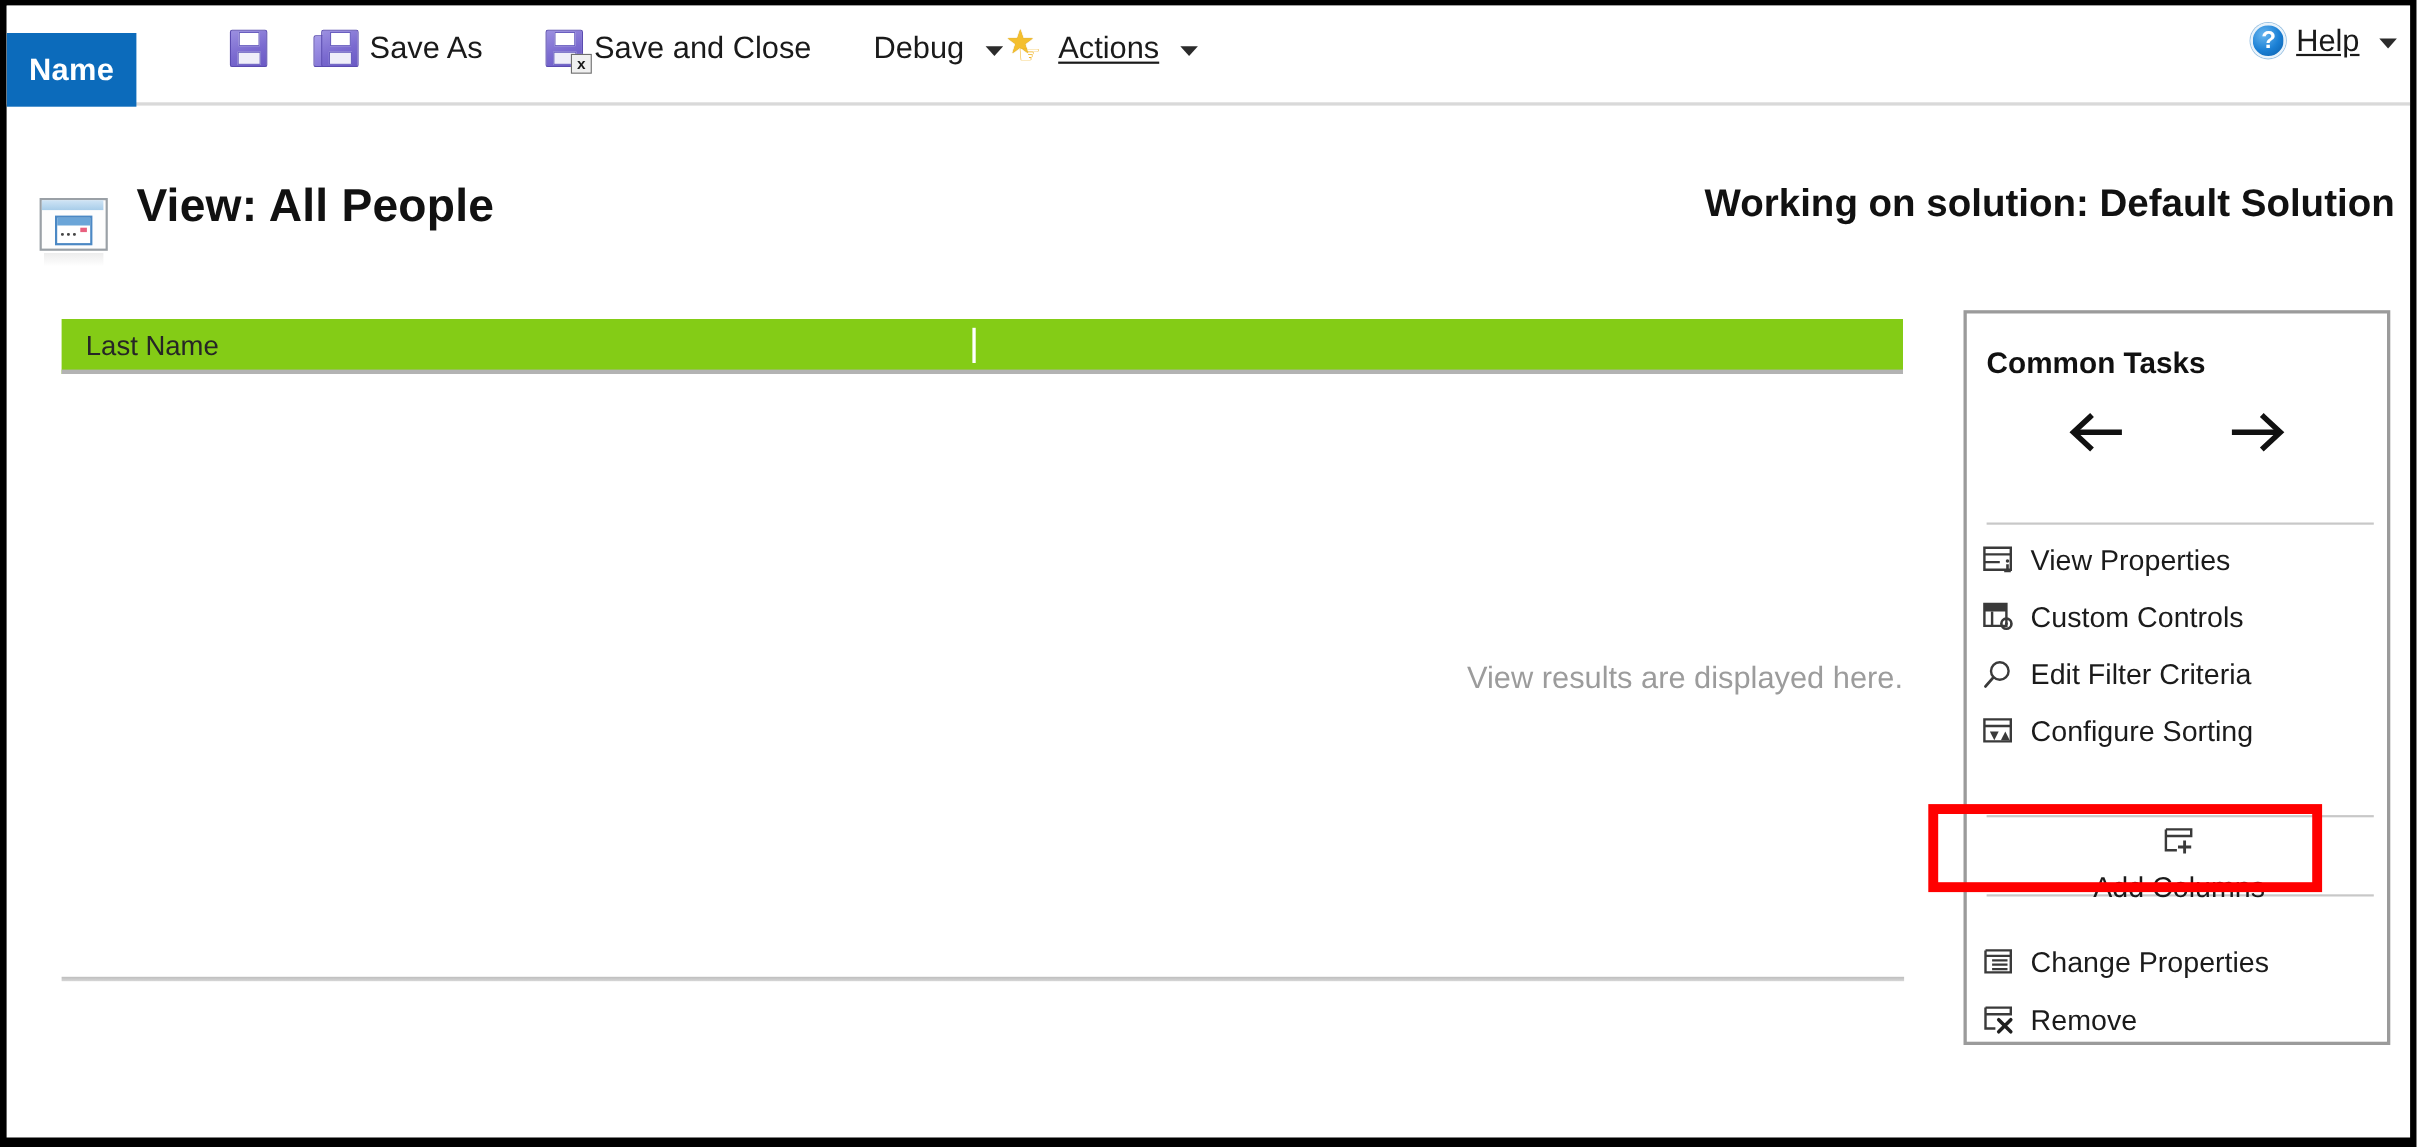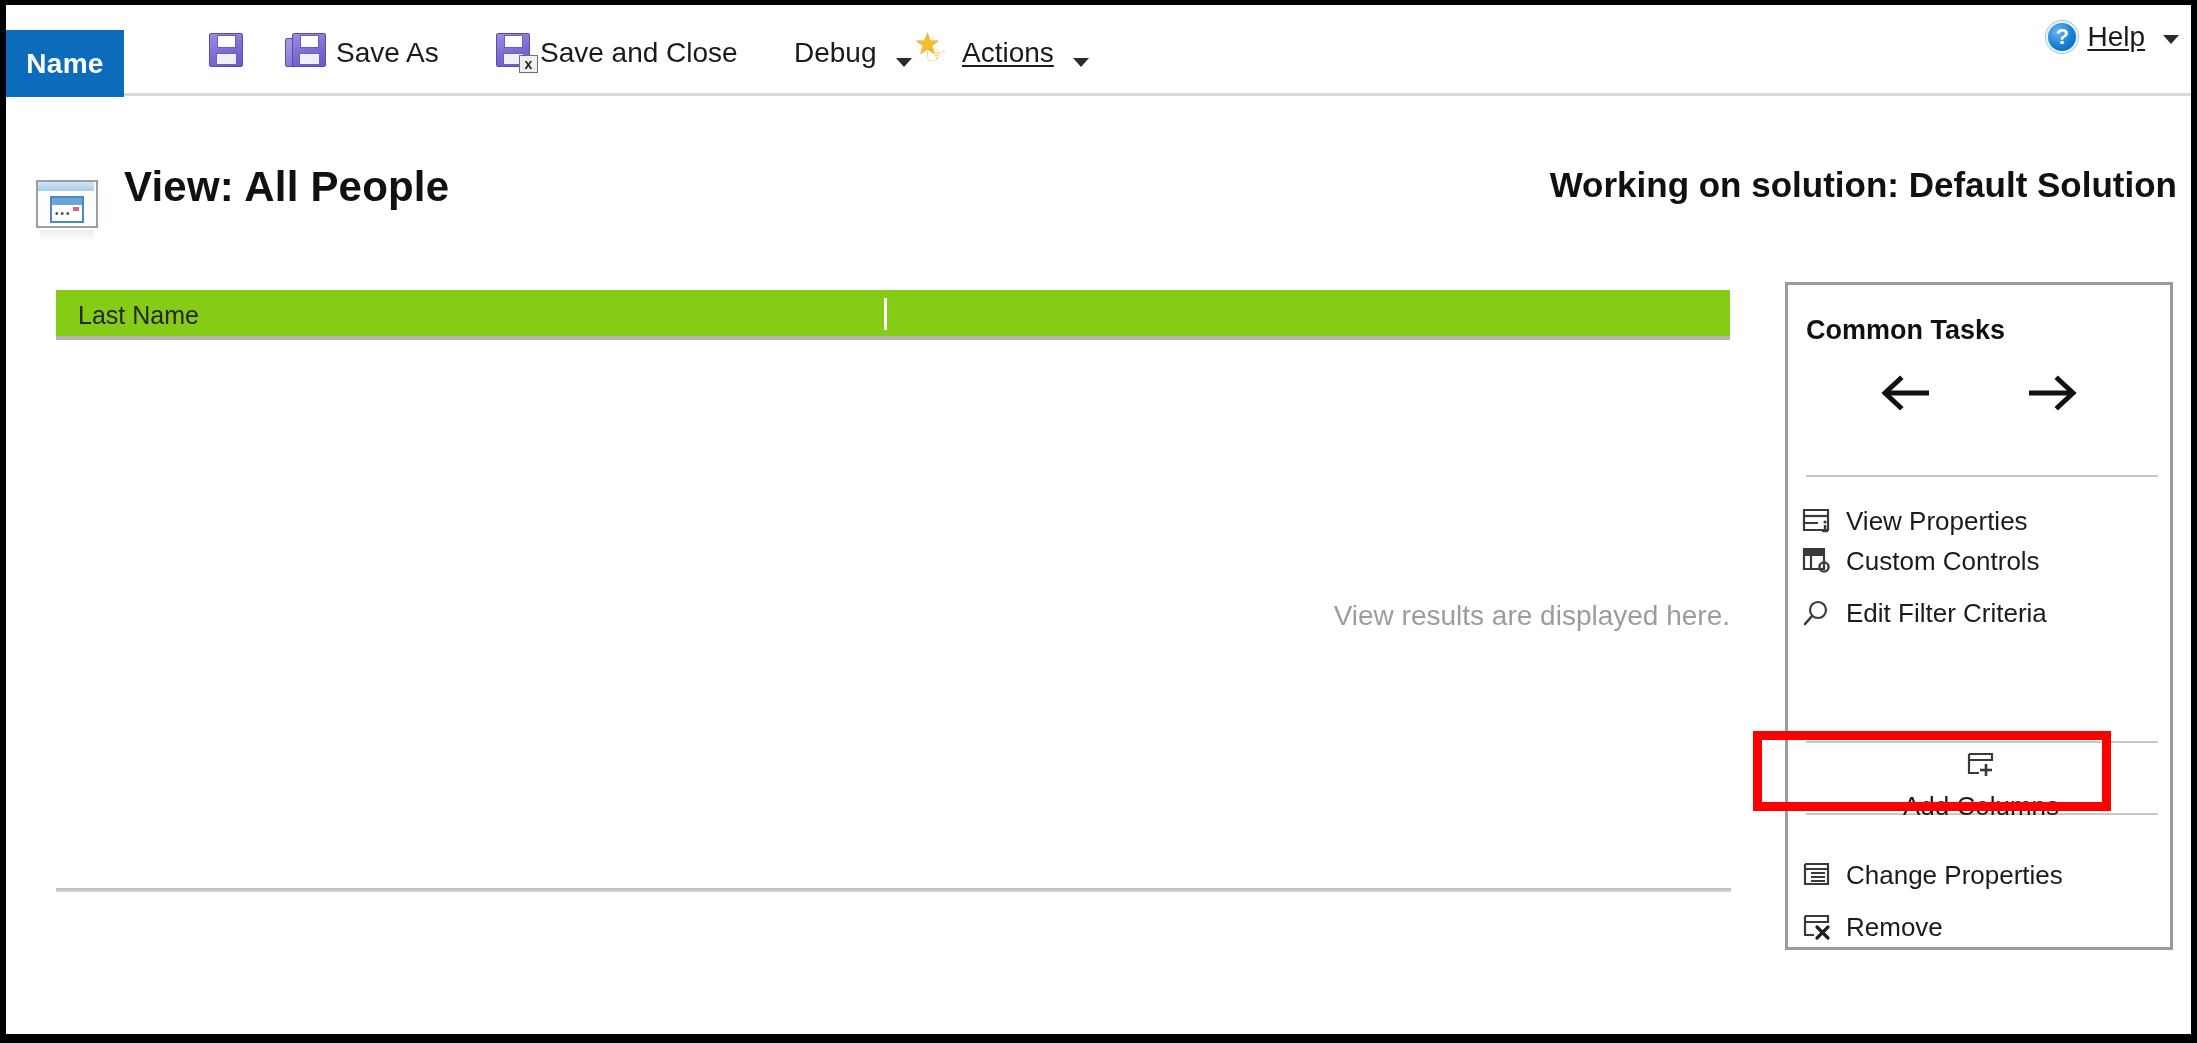--- a/index.html
+++ b/index.html
@@ -51,21 +51,21 @@
     display: flex;
     align-items: center;
     justify-content: center;
     letter-spacing: .3px;
     cursor: pointer;
   }
 
   .tb-item {
     position: absolute;
     display: flex;
-    align-items: flex-end;
+    align-items: center;
     gap: 10px;
     font-size: 28px;
     color: #1a1a1a;
     cursor: pointer;
     white-space: nowrap;
     top: 16px;
     height: 46px;
     padding-left: 43px;
   }
   .tb-label { line-height: 1; }
@@ -428,21 +428,21 @@
       <svg class="arrow-btn" viewBox="0 0 58 40">
         <path d="M8 20 L52 20" stroke="#111" stroke-width="5" fill="none"></path>
         <path d="M37 6 L52 20 L37 34" stroke="#111" stroke-width="5" fill="none" stroke-linecap="square"></path>
       </svg>
     </div>
 
     <div class="ct-sep" id="ct-sep-1"></div>
     <div class="ct-sep" id="ct-sep-2"></div>
     <div class="ct-sep" id="ct-sep-3"></div>
 
-    <div class="ct-item" style="top:216px;">
+    <div class="ct-item" style="top:204px;">
       <svg class="ct-ico" viewBox="0 0 30 28">
         <path d="M2 3 H26 V23 H2 Z" fill="none" stroke="#3a3a3a" stroke-width="2.2"></path>
         <path d="M2 9 H26" stroke="#3a3a3a" stroke-width="2.2"></path>
         <path d="M2 16 H16" stroke="#3a3a3a" stroke-width="2"></path>
         <circle cx="23" cy="15" r="1.6" fill="#3a3a3a"></circle>
         <path d="M23 18 V24" stroke="#3a3a3a" stroke-width="2.4"></path>
         <path d="M20 24 H26" stroke="#3a3a3a" stroke-width="2.4"></path>
       </svg>
       <span class="ct-label">View Properties</span>
     </div>
@@ -459,20 +459,29 @@
     </div>
 
     <div class="ct-item" style="top:308px;">
       <svg class="ct-ico" viewBox="0 0 30 28">
         <circle cx="16" cy="11" r="8" fill="none" stroke="#3a3a3a" stroke-width="2.2"></circle>
         <path d="M10 17 L3 25" stroke="#3a3a3a" stroke-width="2.6" stroke-linecap="round"></path>
       </svg>
       <span class="ct-label">Edit Filter Criteria</span>
     </div>
 
+    <div class="ct-item" style="top:360px;">
+      <svg class="ct-ico" viewBox="0 0 30 28">
+        <path d="M2 3 H26 V23 H2 Z" fill="none" stroke="#3a3a3a" stroke-width="2.2"></path>
+        <path d="M2 9 H26" stroke="#3a3a3a" stroke-width="2.2"></path>
+        <path d="M7 14 L15 14 L11 22 Z" fill="#3a3a3a"></path>
+        <path d="M17 22 L25 22 L21 14 Z" fill="#3a3a3a"></path>
+      </svg>
+      <span class="ct-label">Configure Sorting</span>
+    </div>
 
     <div class="ct-item" style="top:466px;flex-direction:column;">
       <svg class="ct-ico" viewBox="0 0 30 28">
         <path d="M3 3 H26 V9 H3" fill="none" stroke="#3a3a3a" stroke-width="2.2"></path>
         <path d="M3 3 V22 H13" fill="none" stroke="#3a3a3a" stroke-width="2.2"></path>
         <path d="M20 13 V25" stroke="#3a3a3a" stroke-width="2.6"></path>
         <path d="M14 19 H26" stroke="#3a3a3a" stroke-width="2.6"></path>
       </svg>
       <span class="ct-label">Add Columns</span>
     </div>

